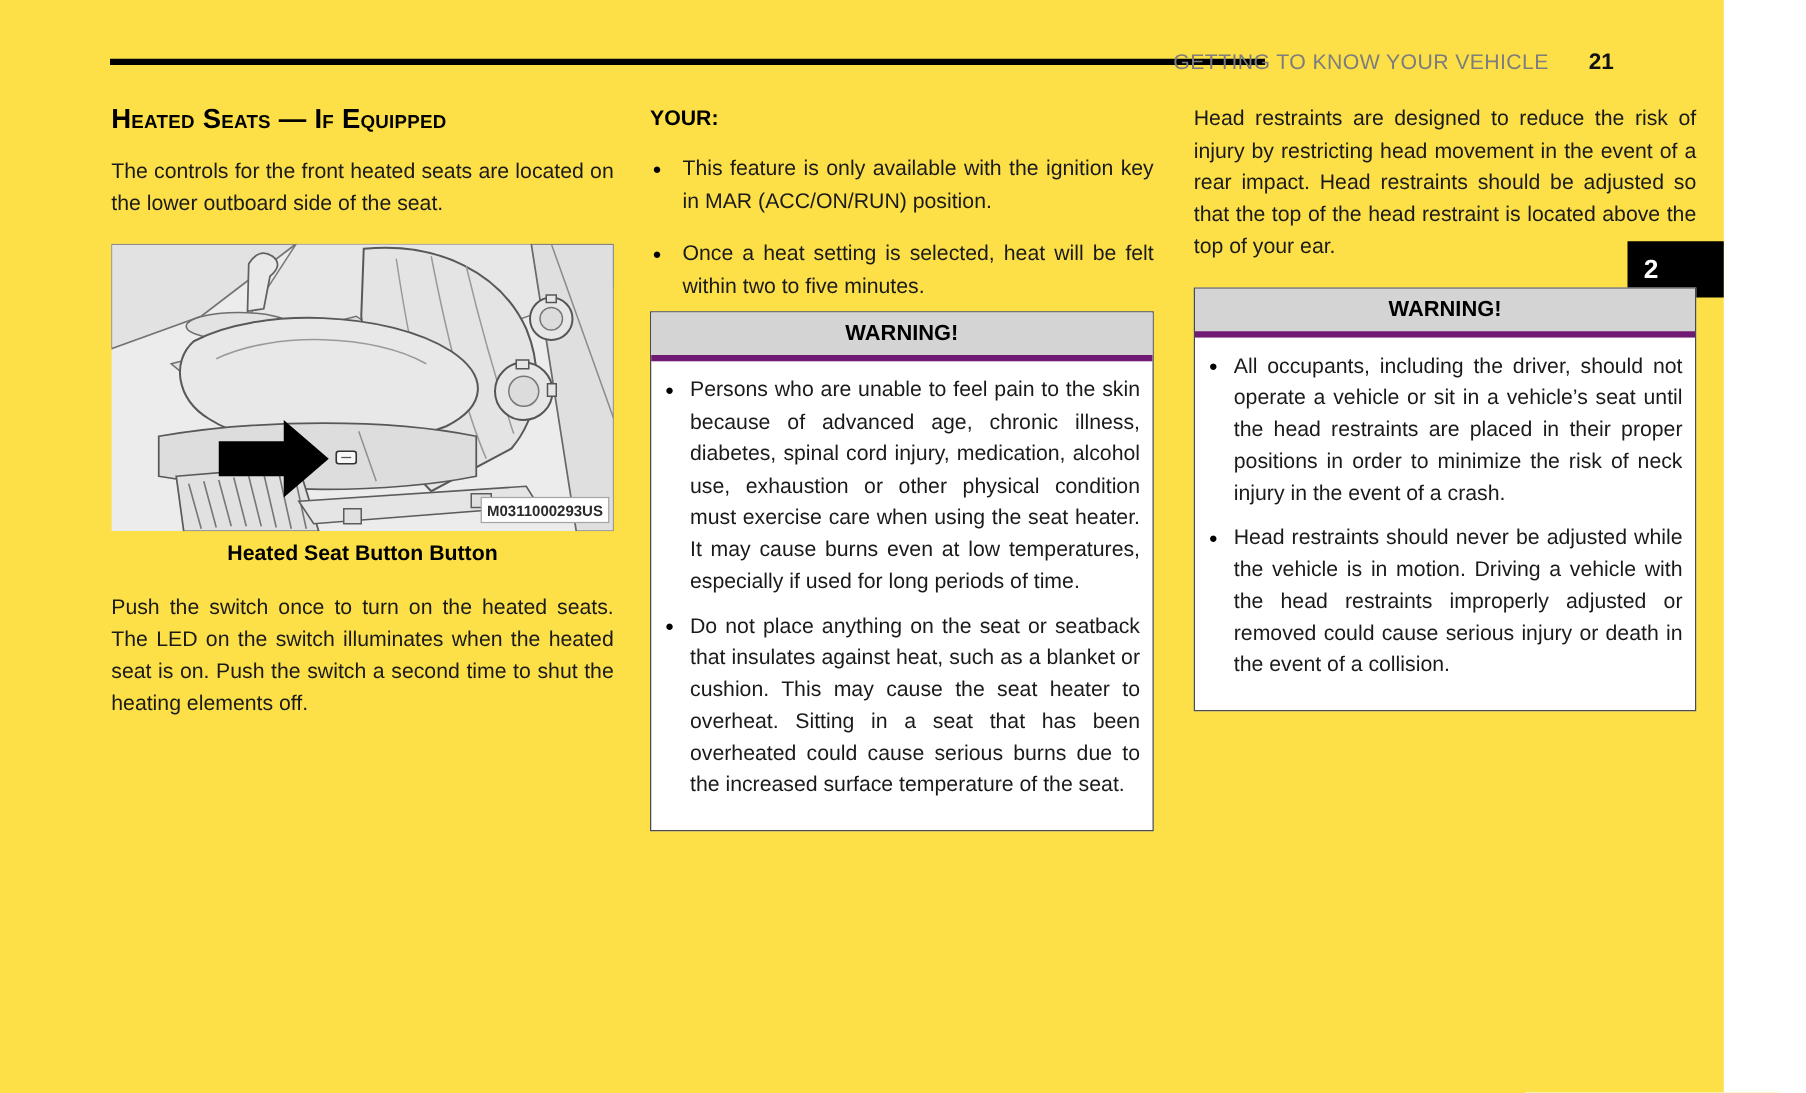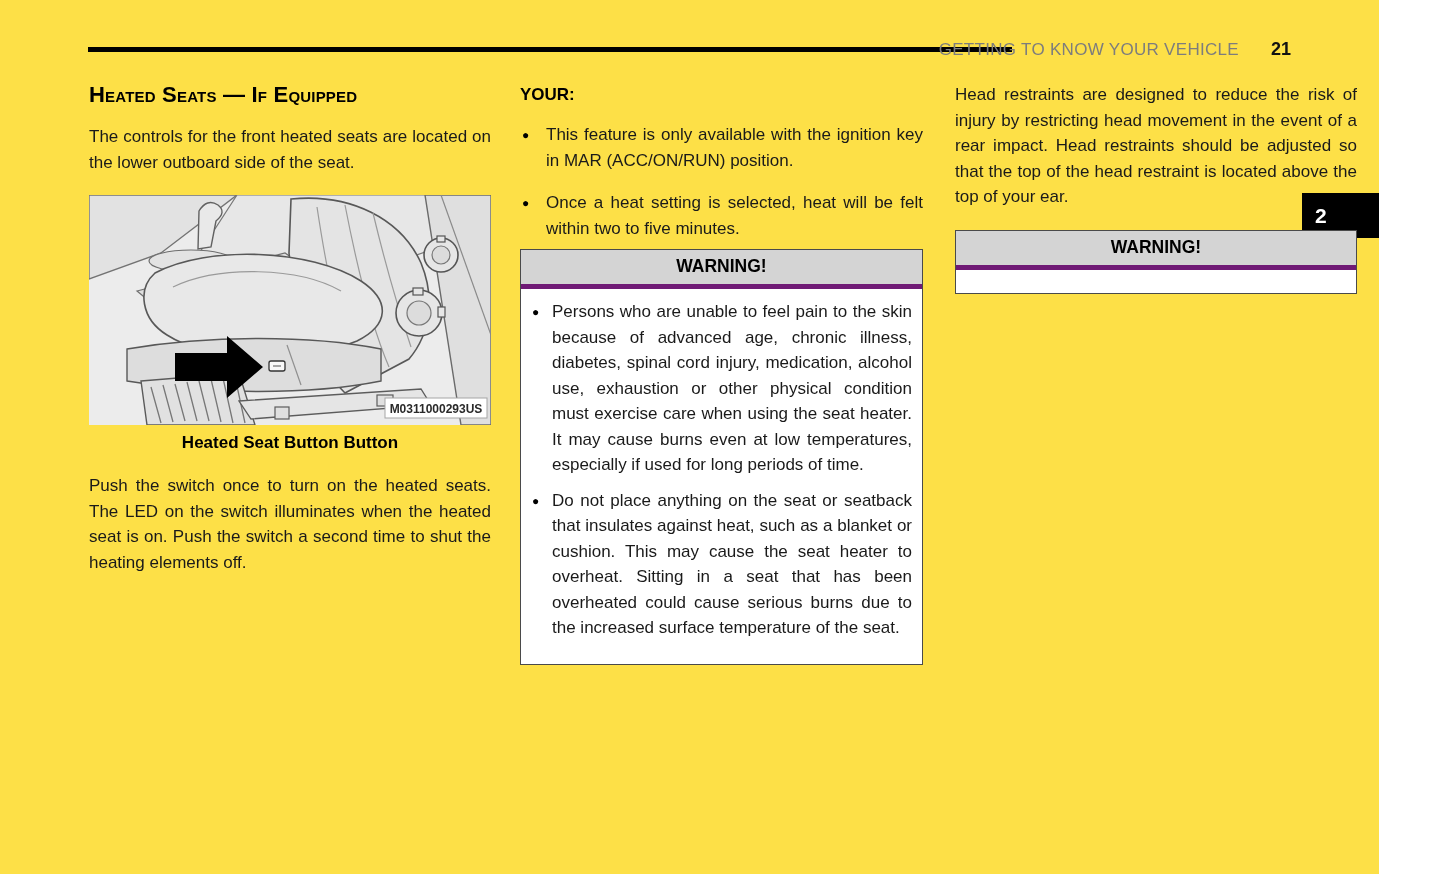--- a/index.html
+++ b/index.html
@@ -162,18 +162,20 @@
     </div>
   </div>
 
   <div class="col col3">
     <p class="body-text">Head restraints are designed to reduce the risk of injury by restricting head movement in the event of a rear impact. Head restraints should be adjusted so that the top of the head restraint is located above the top of your ear.</p>
 
     <div class="warning-box hr">
       <div class="warning-title">WARNING!</div>
       <div class="warning-body">
         <ul class="bullets">
+          <li>All occupants, including the driver, should not operate a vehicle or sit in a vehicle’s seat until the head restraints are placed in their proper positions in order to minimize the risk of neck injury in the event of a crash.</li>
+          <li>Head restraints should never be adjusted while the vehicle is in motion. Driving a vehicle with the head restraints improperly adjusted or removed could cause serious injury or death in the event of a collision.</li>
         </ul>
       </div>
     </div>
   </div>
 
 </div>
 
 </body></html>

